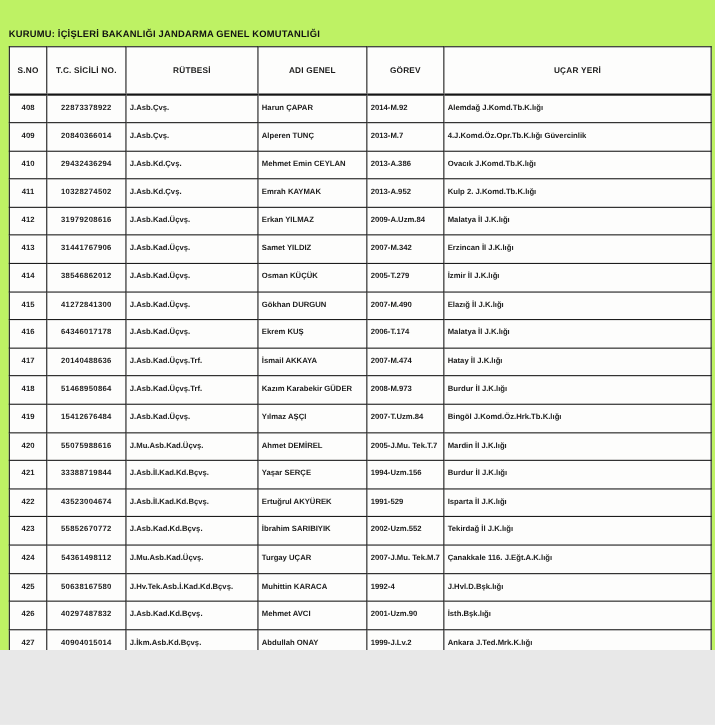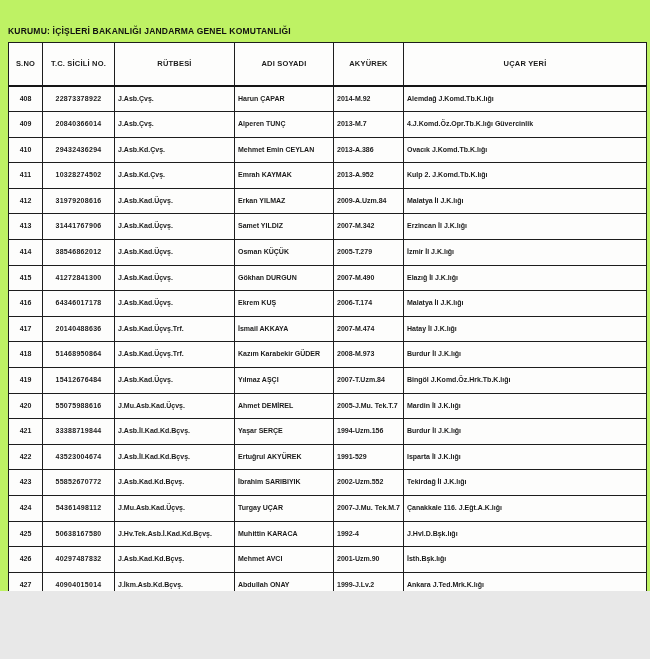--- a/index.html
+++ b/index.html
@@ -87,22 +87,22 @@
         <col class="c3">
         <col class="c4">
         <col class="c5">
         <col class="c6">
     </colgroup>
     <thead>
       <tr>
         <th>S.NO</th>
         <th>T.C. SİCİLİ NO.</th>
         <th>RÜTBESİ</th>
-        <th>ADI SOYADI</th>
-        <th>AKYÜREK</th>
+        <th>ADI GENEL</th>
+        <th>GÖREV</th>
         <th>UÇAR YERİ</th>
       </tr>
     </thead>
     <tbody id="table-body">
     <tr>
       <td class="c-no">408</td>
       <td class="c-tc">22873378922</td>
       <td class="c-rank">J.Asb.Çvş.</td>
       <td class="c-name">Harun ÇAPAR</td>
       <td class="c-sicil">2014-M.92</td>

